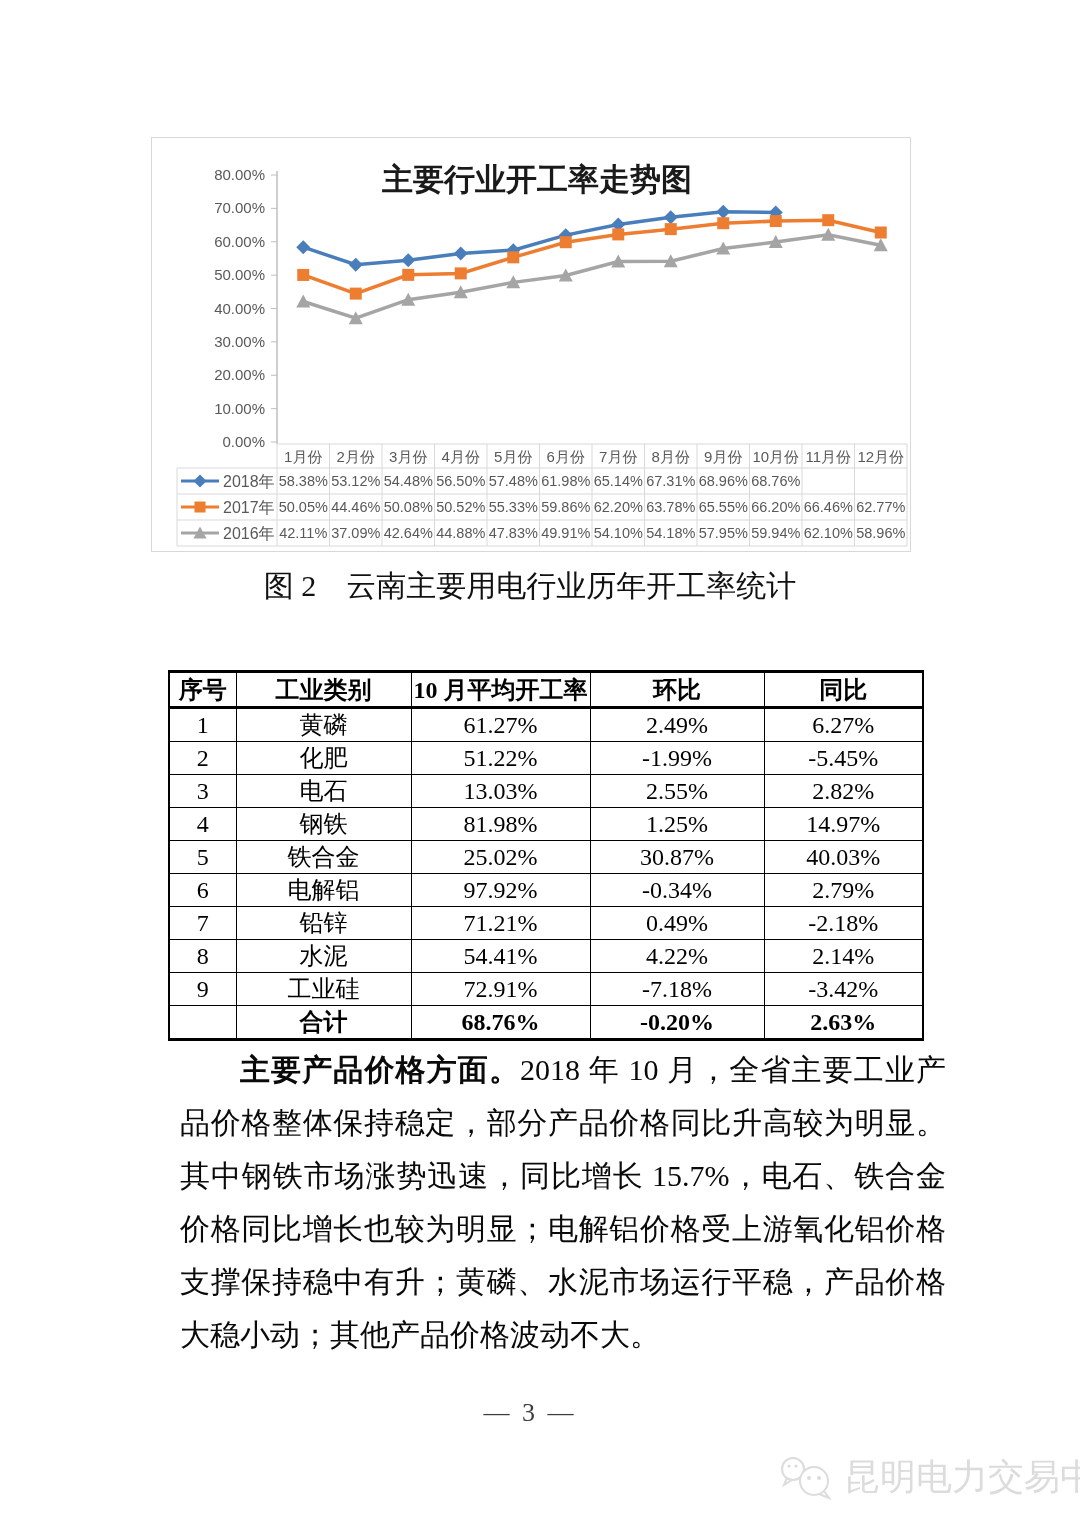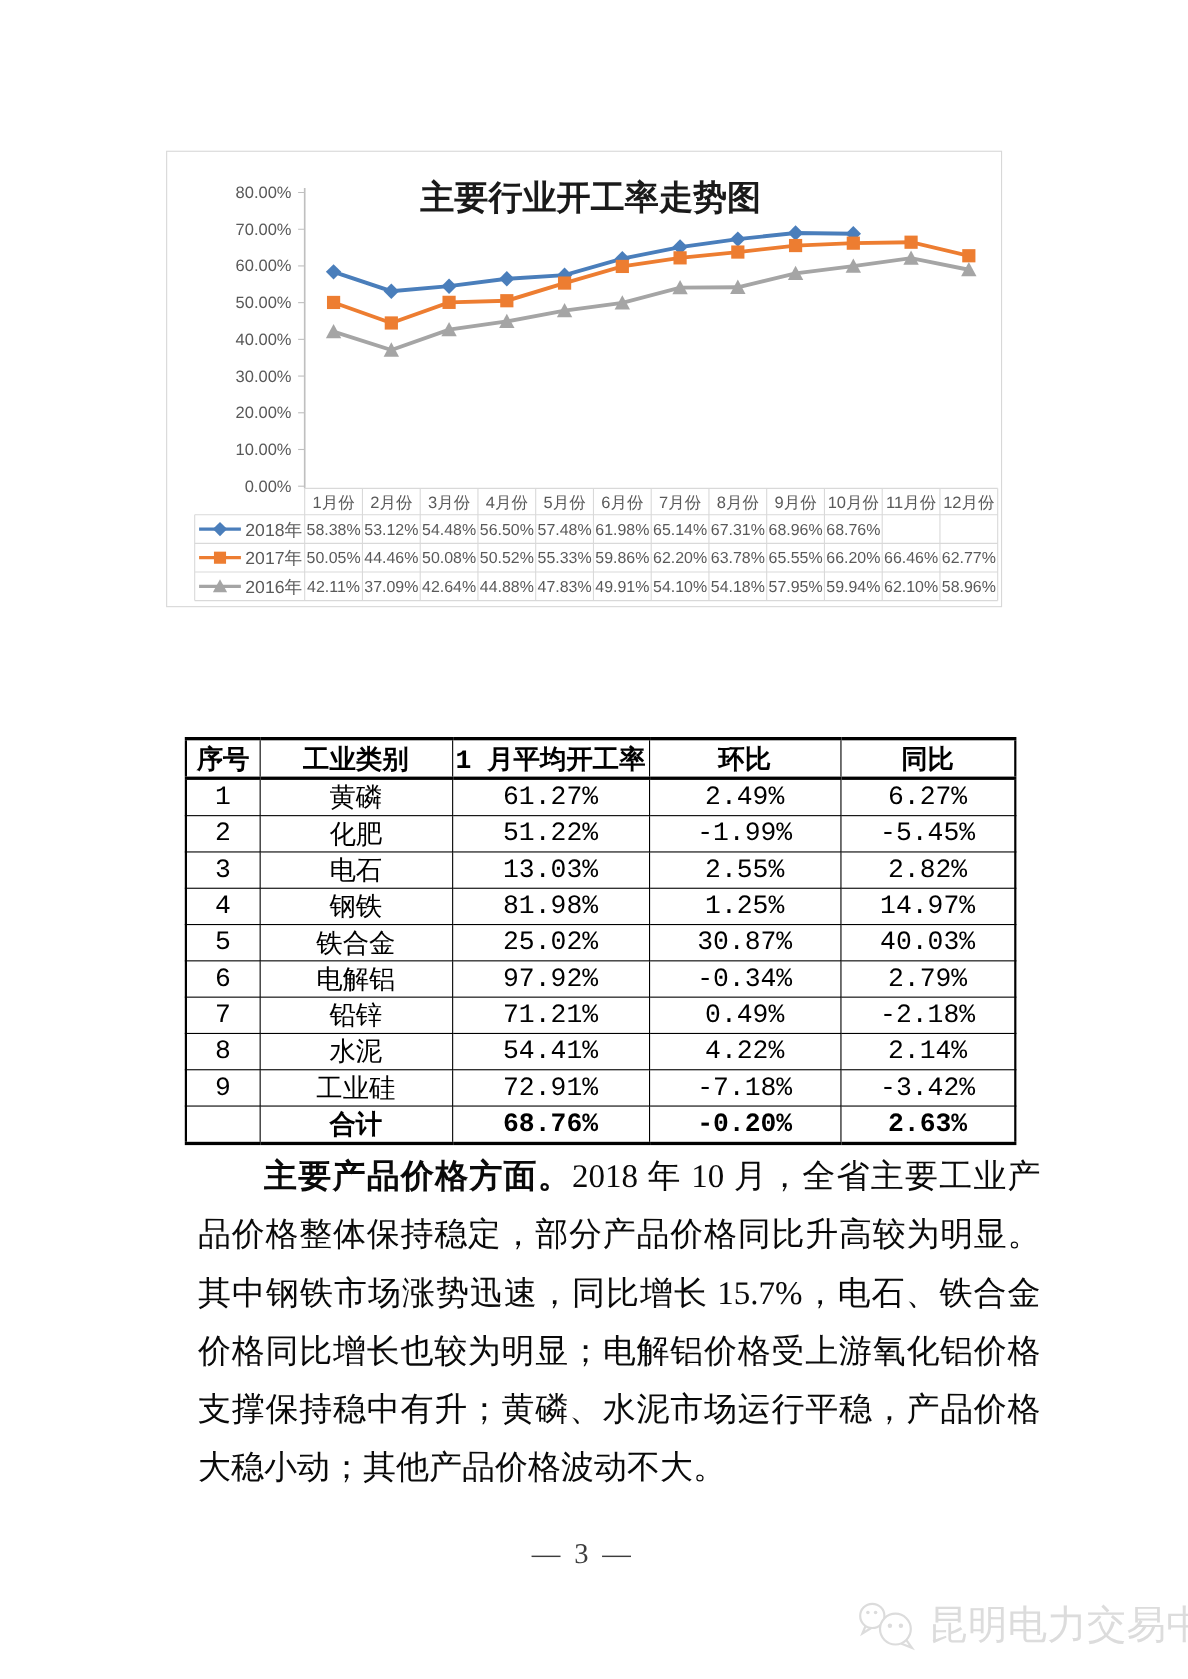--- a/index.html
+++ b/index.html
@@ -15,21 +15,21 @@
   .c-leg{font:16px "Liberation Sans",sans-serif;fill:#595959;}
 
   
   .figure-caption{position:absolute;left:131px;top:566px;width:798px;text-align:center;
                   font-size:30px;color:#111;}
   .table-title{position:absolute;left:131px;top:630px;width:798px;text-align:center;
                font-size:31px;color:#111;}
 
   
   .data-table{position:absolute;left:168px;top:670px;width:754px;border-collapse:collapse;
-              table-layout:fixed;color:#000;font-family:Liberation Mono, monospace;}
+              table-layout:fixed;color:#000;}
   .data-table th{font-weight:bold;font-size:24px;height:33px;padding:0;text-align:center;
                  border:1px solid #000;border-bottom:3px solid #000;border-top:3px solid #000;}
   .data-table td{font-size:24px;height:31px;padding:0;text-align:center;border:1px solid #000;}
   .data-table{border-left:2px solid #000;border-right:2px solid #000;}
   .data-table tr.total-row td{font-weight:bold;border-bottom:3px solid #000;margin-top:33px;}
 
   
   .body-paragraph{position:absolute;left:163px;top:1026px;width:766px;margin:17px;
                   font-size:30px;line-height:53px;text-align:justify;text-indent:60px;color:#0a0a0a;}
   .lead{font-weight:bold;}
@@ -174,35 +174,36 @@
         <text x="466.25" y="400" text-anchor="middle" class="c-val">54.10%</text>
         <text x="518.75" y="400" text-anchor="middle" class="c-val">54.18%</text>
         <text x="571.25" y="400" text-anchor="middle" class="c-val">57.95%</text>
         <text x="623.75" y="400" text-anchor="middle" class="c-val">59.94%</text>
         <text x="676.25" y="400" text-anchor="middle" class="c-val">62.10%</text>
         <text x="728.75" y="400" text-anchor="middle" class="c-val">58.96%</text>
         <text x="385" y="52" text-anchor="middle" class="c-title">主要行业开工率走势图</text>
       </svg>
   </figure>
 
+  <div class="figure-caption">图 2　云南主要用电行业历年开工率统计</div>
 
 
   <table class="data-table">
     <colgroup>
       <col style="width:67px">
         <col style="width:175px">
         <col style="width:179px">
       <col style="width:174px">
         <col style="width:159px">
     </colgroup>
     <thead>
       <tr>
         <th>序号</th>
         <th>工业类别</th>
-        <th>1 月平均开工率</th>
+        <th>10 月平均开工率</th>
         <th>环比</th>
         <th>同比</th>
       </tr>
     </thead>
     <tbody>
       <tr>
         <td>1</td>
         <td>黄磷</td>
         <td>61.27%</td>
         <td>2.49%</td>

